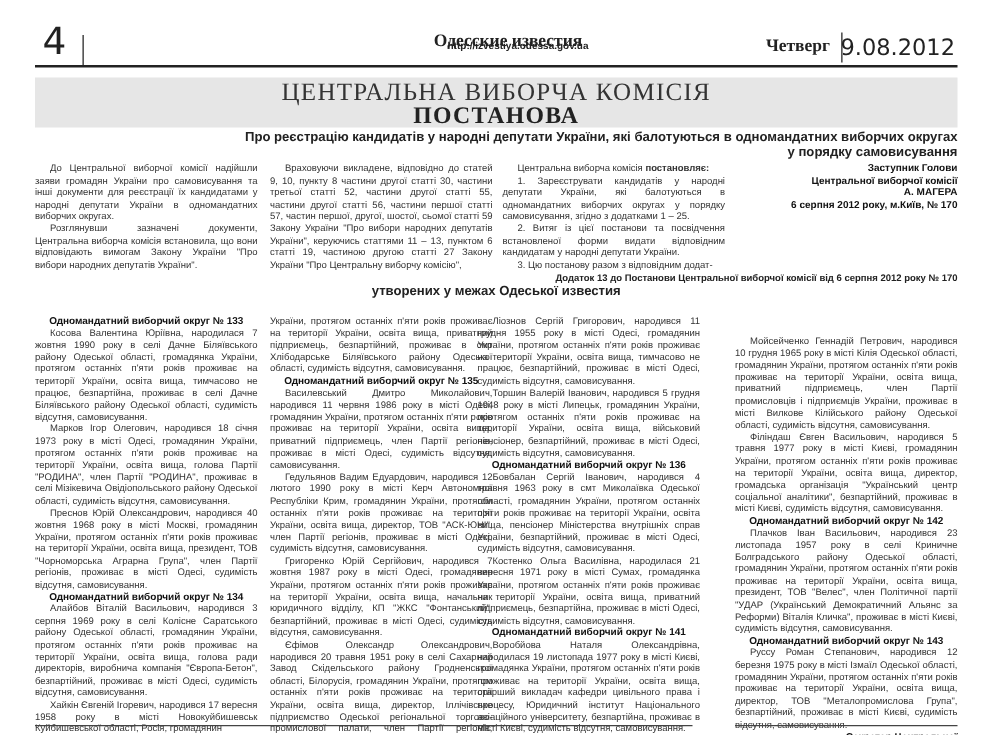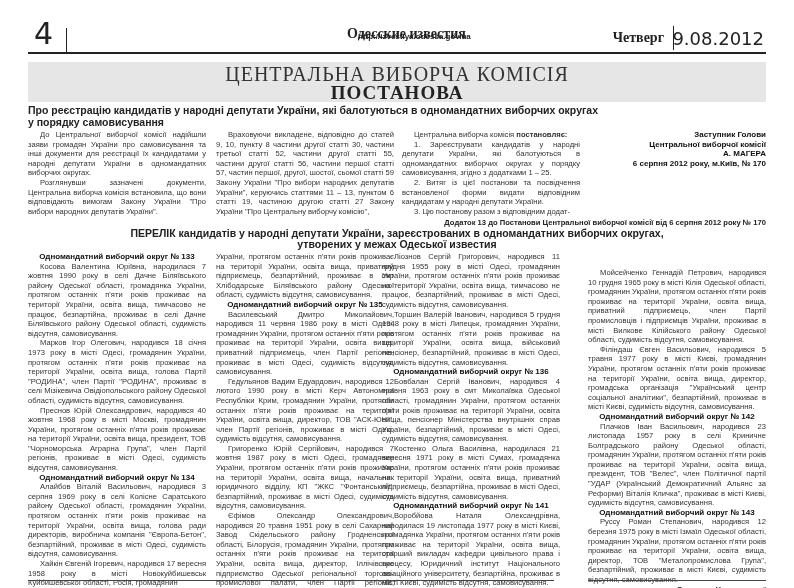--- a/index.html
+++ b/index.html
@@ -8,21 +8,21 @@
   .page-num { position:absolute; left:6px; top:-6px; font-size:30px; font-family:"DejaVu Sans", sans-serif; color:#222; }
   .num-sep { position:absolute; left:38px; top:6px; width:1px; height:24px; background:#222; }
   .paper-name { position:absolute; left:300px; top:4px; font-family:"Liberation Serif", serif; font-weight:bold; font-size:14px;margin-left:19px; }
   .paper-url { position:absolute; left:300px; top:10px; font-size:8px; font-weight:bold;padding-left:30px; }
   .weekday { position:absolute; right:102px; top:8px; font-family:"Liberation Serif", serif; font-weight:bold; font-size:14px; }
   .date-sep { position:absolute; right:92px; top:4px; width:1px; height:24px; background:#222; }
   .date { position:absolute; right:2px; top:6px; font-size:18px; font-family:"DejaVu Sans", sans-serif; }
   .banner { position:absolute; left:28px; top:62px; width:738px; height:40px; background:#e6e6e6; text-align:center; }
   .banner-title { font-family:"Liberation Serif", serif; font-size:20px; letter-spacing:1px; line-height:20px; margin-top:2px; color:#333; }
   .banner-sub { font-family:"Liberation Serif", serif; font-size:19px; font-weight:bold; line-height:18px; letter-spacing:1px; }
-  .subtitle { position:absolute; left:28px; top:104px; width:738px; text-align:left; font-weight:bold; font-size:10.5px; line-height:12px; }
+  .subtitle { position:absolute; left:28px; top:104px; width:738px; text-align:right; font-weight:bold; font-size:10.5px; line-height:12px; }
   .txt { font-size:7.6px; line-height:9.6px; color:#333; text-align:justify; }
   .txt p { margin:0; text-indent:12px; }
   .col { position:absolute; }
   .ann { position:absolute; right:28px; top:218px; font-size:7.6px; font-weight:bold; }
   .list-title { position:absolute; left:28px; top:228px; width:738px; text-align:center; font-weight:bold; font-size:10.5px; line-height:11px; }
   .district { font-weight:bold; text-align:center; text-indent:0 !important; font-size:8px; color:#111; }
   .sign { text-align:right; font-weight:bold; text-indent:0 !important; font-size:8px; color:#111; }
   .bottom-rule { position:absolute; top:580px; height:1px; background:#444; }
 </style>
 </head>
@@ -63,21 +63,20 @@
 </div>
 <div class="col txt" style="left:588px; top:130px; width:178px;">
   <p class="sign">Заступник Голови</p>
   <p class="sign">Центральної виборчої комісії</p>
   <p class="sign">А. МАГЕРА</p>
   <p class="sign">6 серпня 2012 року, м.Київ, № 170</p>
 </div>
 
 <div class="ann">Додаток 13 до Постанови Центральної виборчої комісії від 6 серпня 2012 року № 170</div>
 <div class="list-title">
-  <div>ПЕРЕЛІК кандидатів у народні депутати України, зареєстрованих в одномандатних виборчих округах,</div>
   <div>утворених у межах Одеської известия</div>
 </div>
 
 <div class="col txt" id="ac0" style="left:28px; top:252px; width:178px;">
     <p class="district">Одномандатний виборчий округ № 133</p>
     <p>Косова Валентина Юріївна, народилася 7 жовтня 1990 року в селі Дачне Біляївського району Одеської області, громадянка України, протягом останніх п'яти років проживає на території України, освіта вища, тимчасово не працює, безпартійна, проживає в селі Дачне Біляївського району Одеської області, судимість відсутня, самовисування.</p>
     <p>Марков Ігор Олегович, народився 18 січня 1973 року в місті Одесі, громадянин України, протягом останніх п'яти років проживає на території України, освіта вища, голова Партії "РОДИНА", член Партії "РОДИНА", проживає в селі Мізікевича Овідіопольського району Одеської області, судимість відсутня, самовисування.</p>
     <p>Преснов Юрій Олександрович, народився 40 жовтня 1968 року в місті Москві, громадянин України, протягом останніх п'яти років проживає на території України, освіта вища, президент, ТОВ "Чорноморська Аграрна Група", член Партії регіонів, проживає в місті Одесі, судимість відсутня, самовисування.</p>
     <p class="district">Одномандатний виборчий округ № 134</p>
     <p>Алайбов Віталій Васильович, народився 3 серпня 1969 року в селі Колісне Саратського району Одеської області, громадянин України, протягом останніх п'яти років проживає на території України, освіта вища, голова ради директорів, виробнича компанія "Європа-Бетон", безпартійний, проживає в місті Одесі, судимість відсутня, самовисування.</p>

